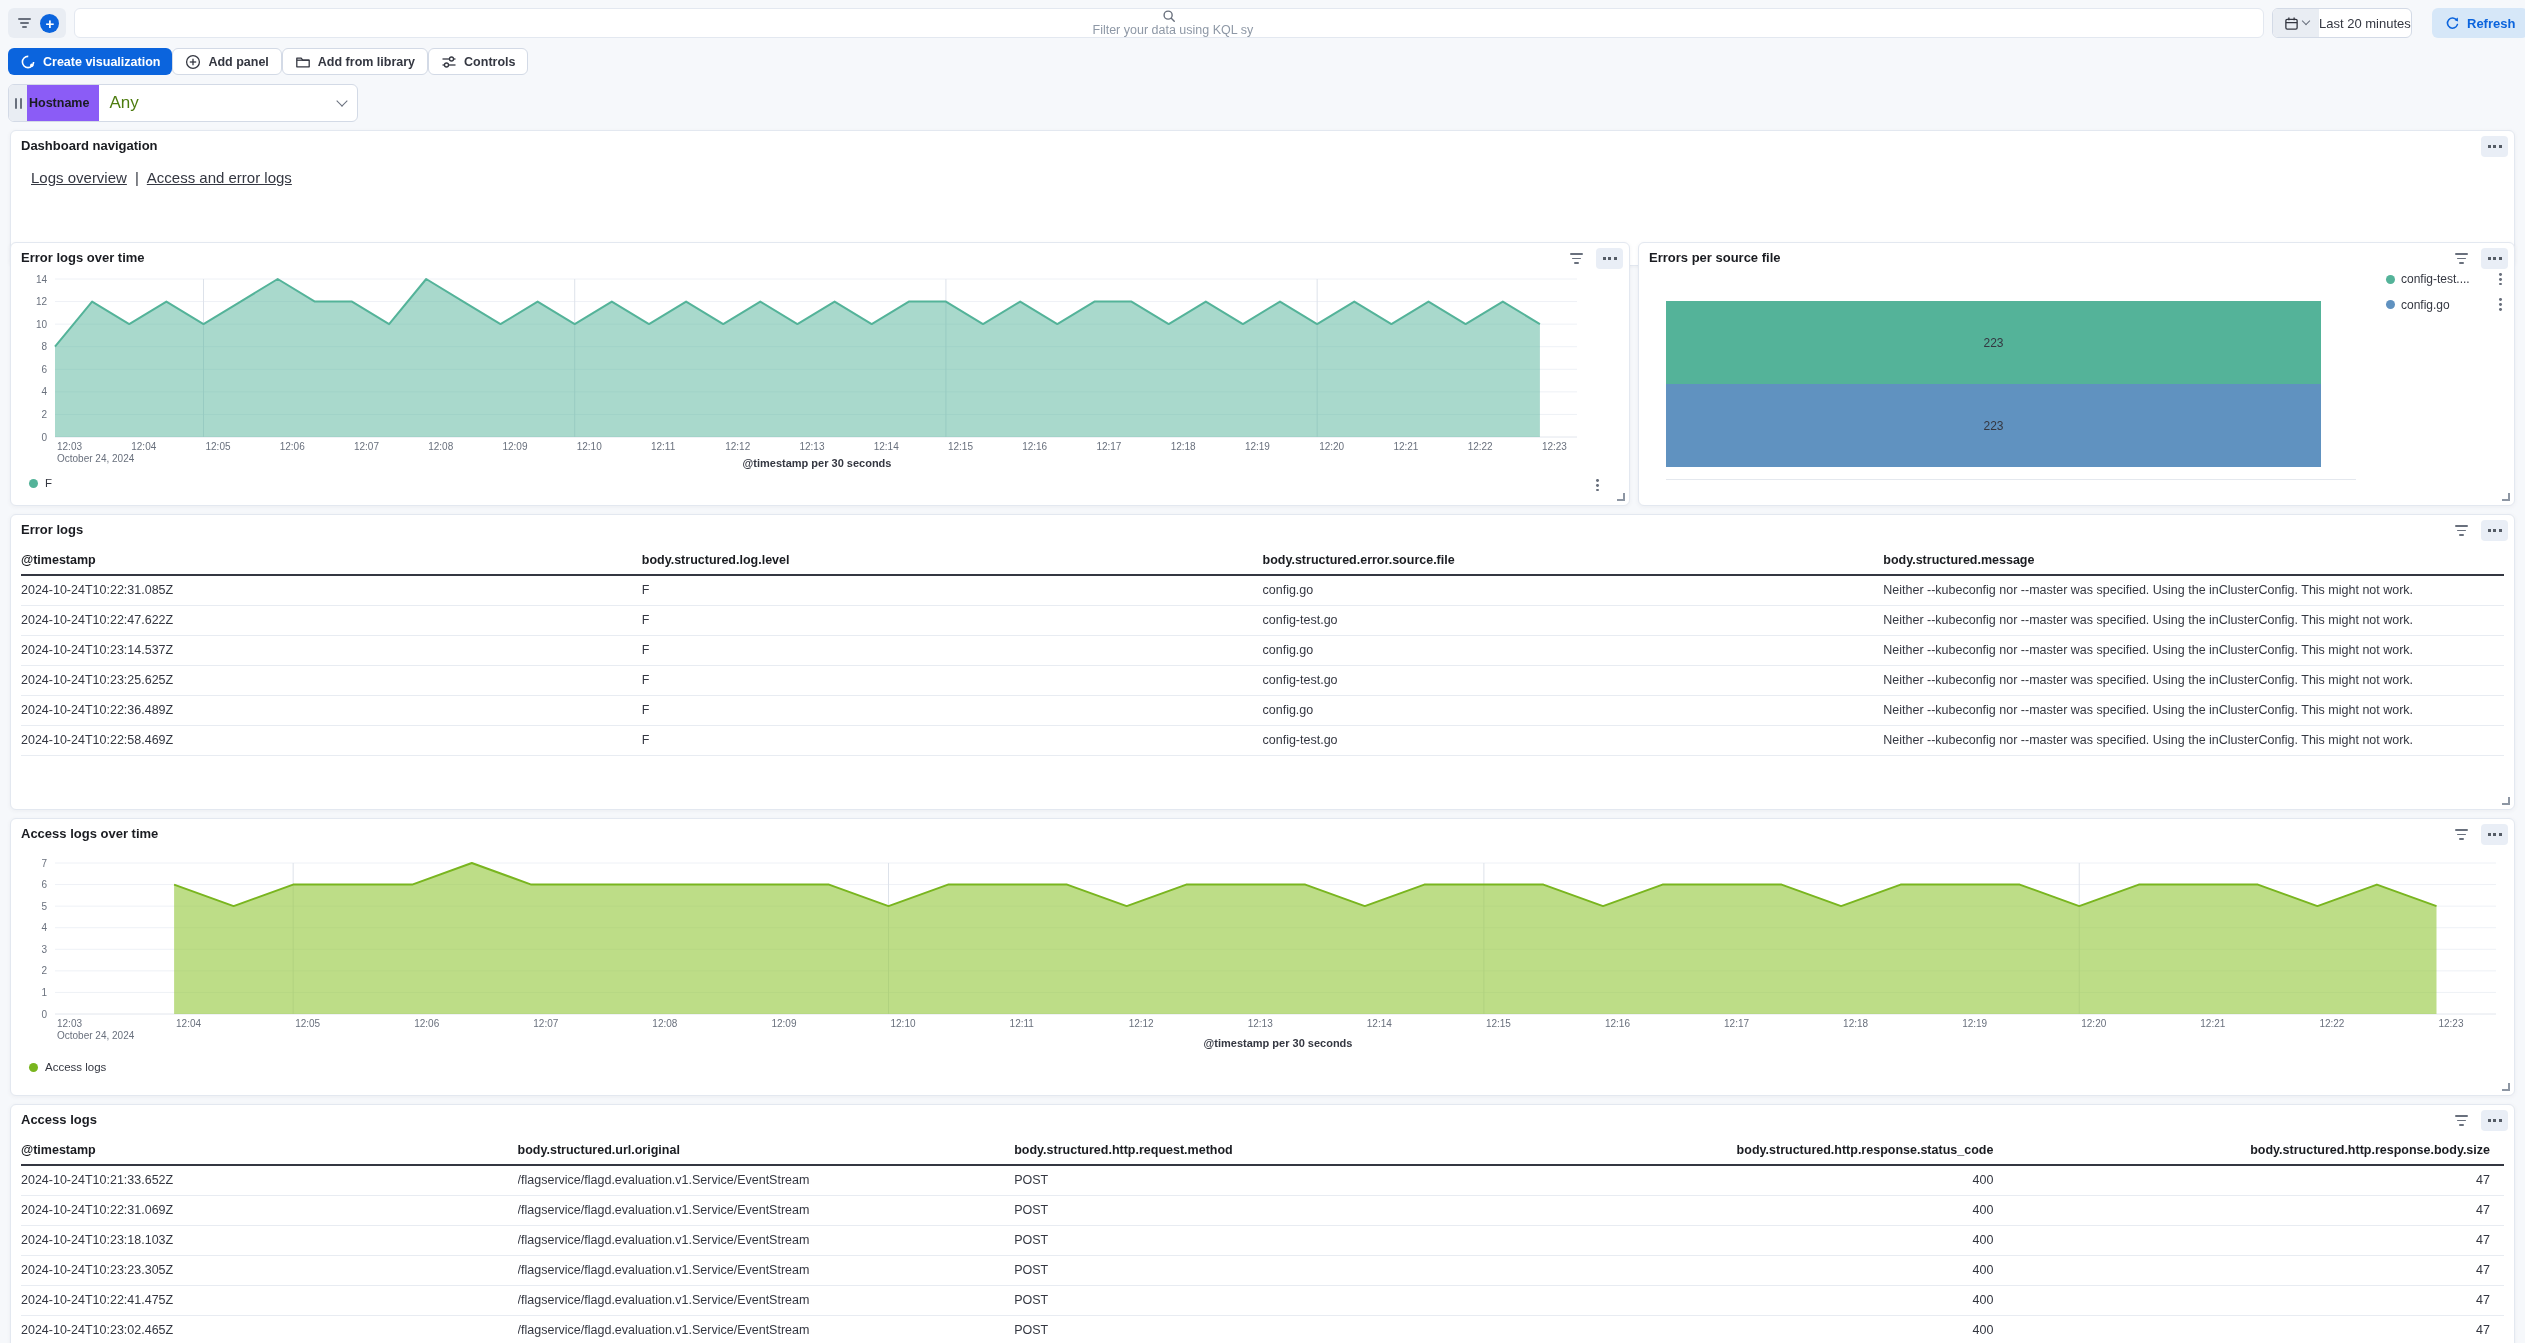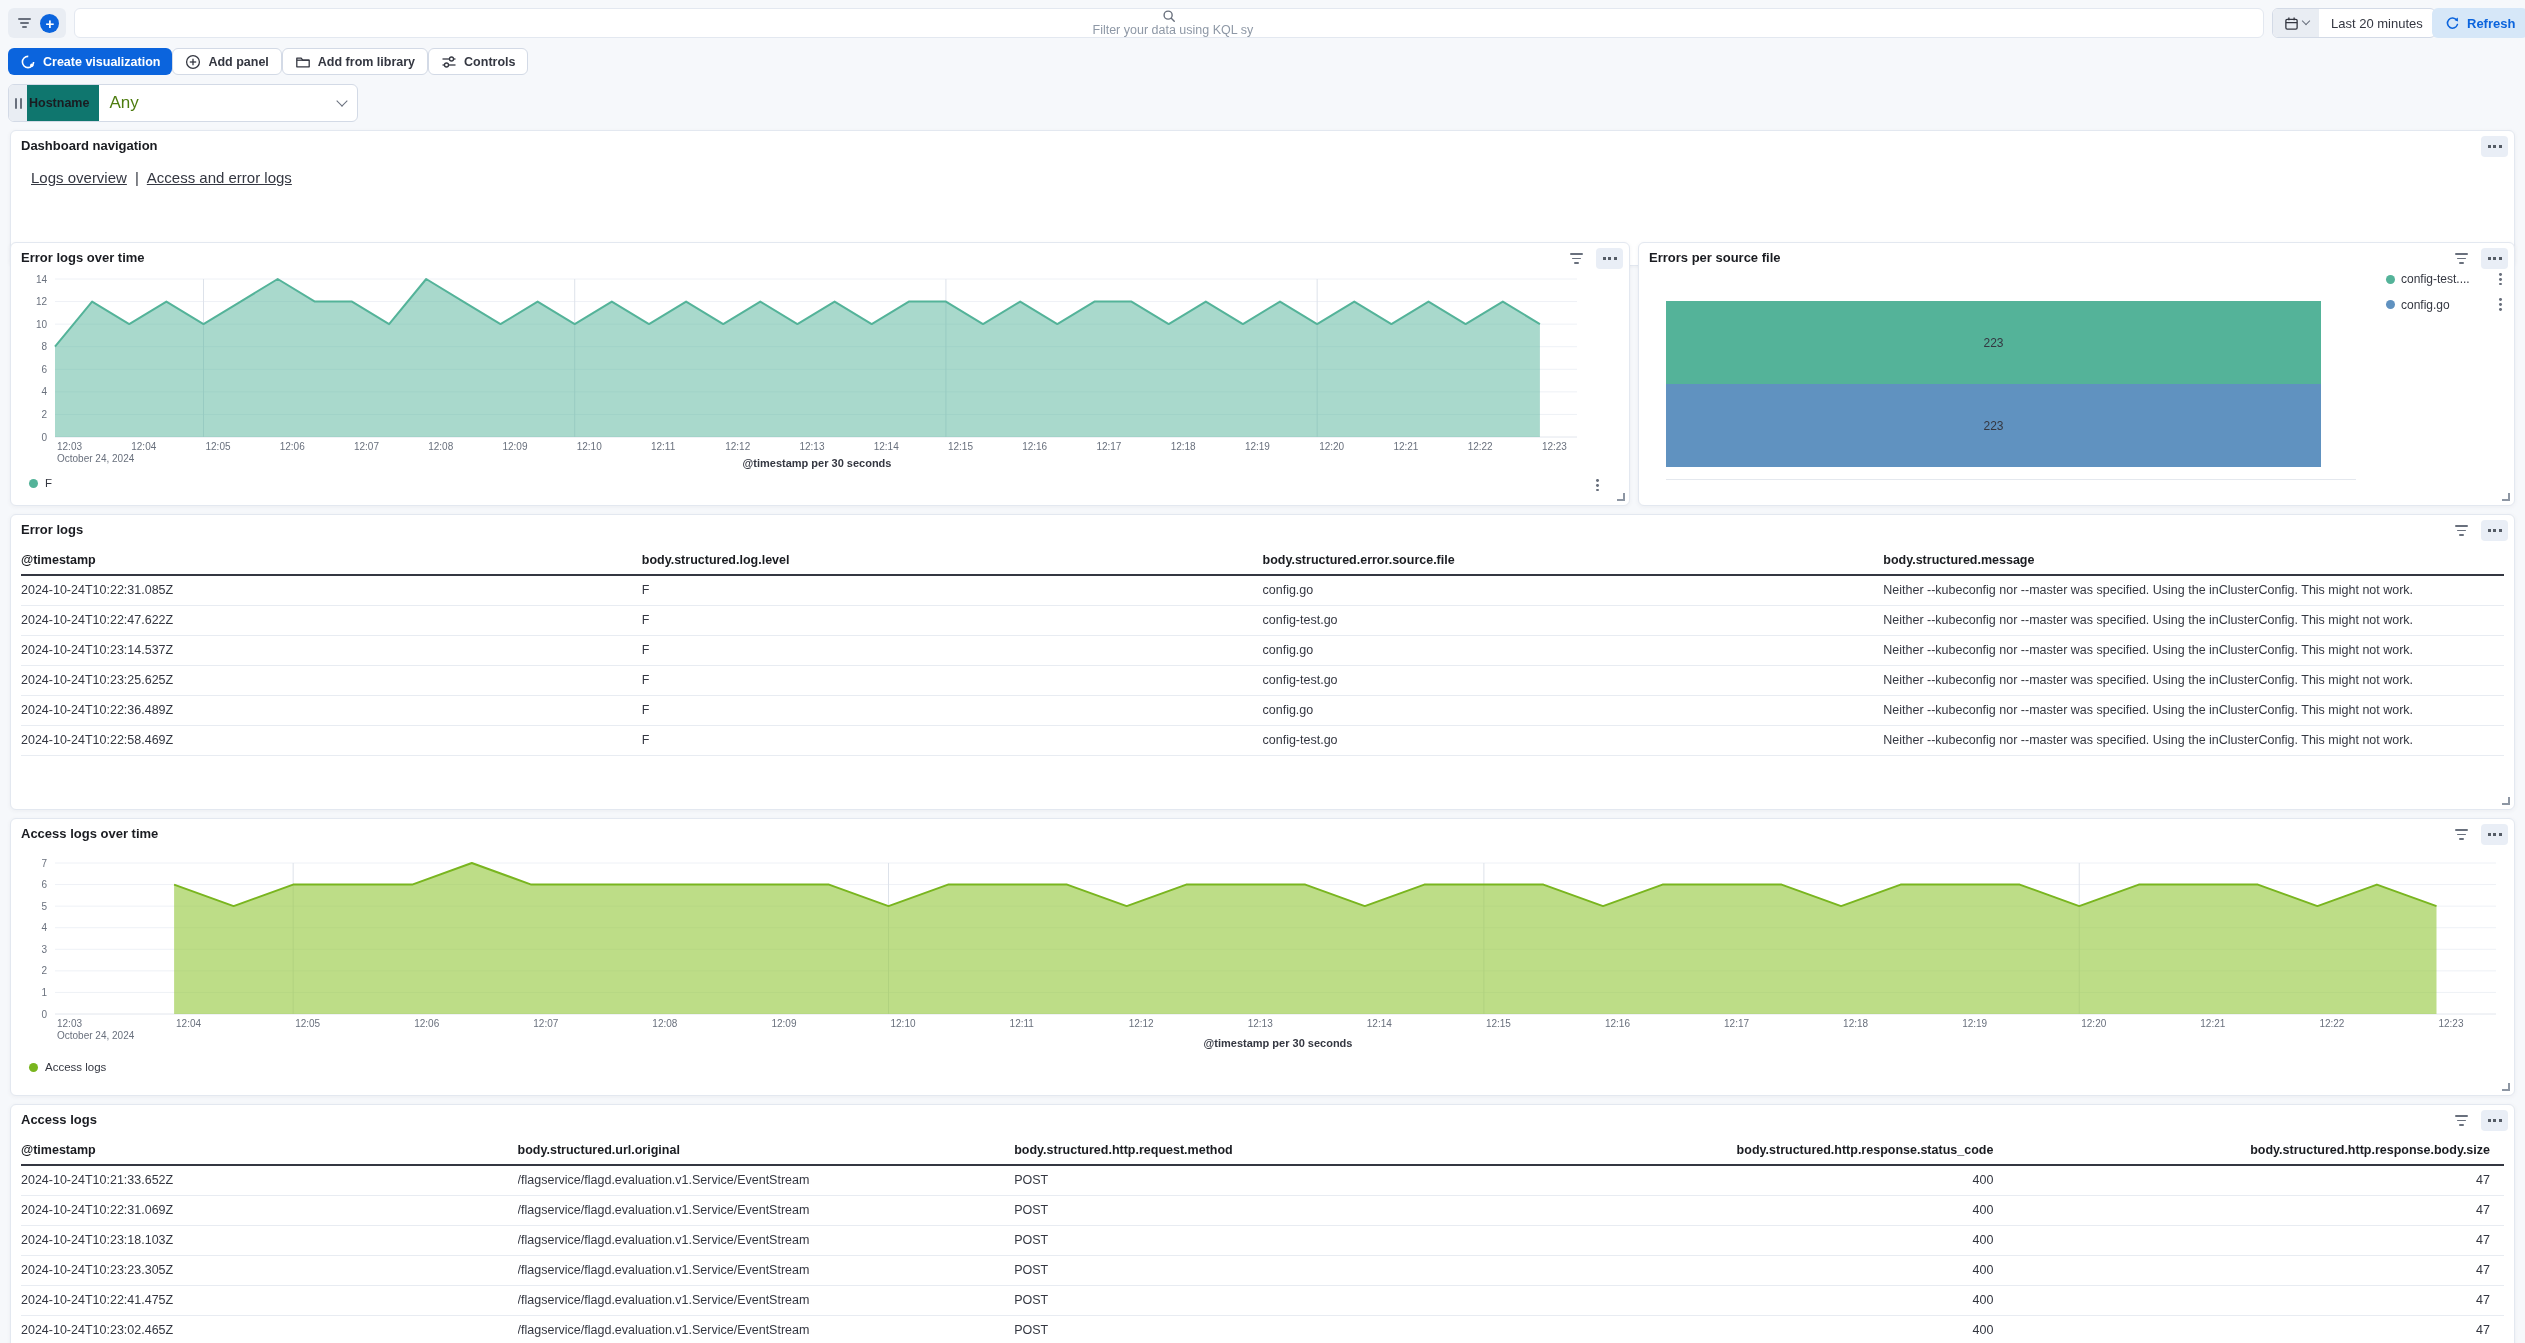--- a/index.html
+++ b/index.html
@@ -14,37 +14,37 @@
   .icon-btn { display:flex; align-items:center; justify-content:center; cursor:pointer; }
   .add-filter-circle { width:19px; height:19px; border-radius:50%; background:#0b64dd; color:#fff;
     display:flex; align-items:center; justify-content:center; font-size:15px; font-weight:bold; line-height:1; }
   .search-box { position:absolute; left:74px; top:8px; width:2190px; height:30px; background:#fff;
     border:1px solid #e3e8f0; border-radius:6px; display:flex; align-items:center; padding:0 10px;flex-direction:column; }
   .search-box input { border:none; outline:none; flex:1; font-size:12.5px; font-family:"Liberation Sans",sans-serif; color:#343741; background:transparent; margin-left:8px; }
   .search-box input::placeholder { color:#8e98a6; }
   .time-group { position:absolute; left:2272px; top:8px; height:30px; display:flex;
     border:1px solid #d3dae6; border-radius:6px; overflow:hidden; background:#fff; }
   .time-cal { width:46px; background:#e9edf3; display:flex; align-items:center; justify-content:center; gap:4px; cursor:pointer; }
-  .time-text { padding:0 12px; display:flex; align-items:center; font-size:13px; color:#343741; cursor:pointer; white-space:nowrap; }
+  .time-text { padding:0 0; display:flex; align-items:center; font-size:13px; color:#343741; cursor:pointer; white-space:nowrap; }
   .refresh-btn { position:absolute; left:2432px; top:8px; height:30px; padding:0 13px; background:#d6e7f8;
     border-radius:6px; display:flex; align-items:center; gap:7px; color:#0b64dd; font-size:13px; font-weight:bold; cursor:pointer; }
 
   
   .toolbar2 { position:absolute; left:8px; top:48px; height:28px; display:flex; }
   .btn { height:27px; border-radius:6px; display:flex; align-items:center; gap:7px; padding:0 12px;
     font-size:12.5px; font-weight:bold; cursor:pointer; white-space:nowrap; }
   .btn-primary { background:#0b64dd; color:#fff; }
   .btn-ghost { background:#fff; color:#343741; border:1px solid #d3dae6; }
 
   
   .control-group { position:absolute; left:8px; top:84px; width:350px; height:38px; background:#fff;
     border:1px solid #d3dae6; border-radius:6px; display:flex; align-items:stretch; overflow:hidden; }
   .cg-grip { width:18px; background:#e9edf3; display:flex; align-items:center; justify-content:center; cursor:grab; }
   .cg-grip i { display:block; width:2px; height:11px; background:#69707d; border-radius:1px; margin:0 1.5px; }
-  .cg-label { background:#0f766e; display:flex; align-items:center; padding:0 10px 0 2px; font-size:12.5px; font-weight:bold; color:#1a1c21; }
+  .cg-label { background:#8b5cf6; display:flex; align-items:center; padding:0 10px 0 2px; font-size:12.5px; font-weight:bold; color:#1a1c21; }
   .cg-value { flex:1; display:flex; align-items:center; padding:0 10px; font-size:17px; color:#4d7c0f; cursor:pointer; }
   .cg-caret { width:30px; display:flex; align-items:center; justify-content:center; cursor:pointer; }
   .chev { width:8px; height:8px; border-right:1.6px solid #69707d; border-bottom:1.6px solid #69707d; transform:rotate(45deg); margin-top:-4px; }
 
   
   .panel { position:absolute; background:#fff; border:1px solid #e3e8f0; border-radius:6px;
     box-shadow:0 1px 4px rgba(60,70,85,.06); overflow:hidden; }
   .panel-title { position:absolute; left:10px; top:7px; font-size:13px; font-weight:bold; color:#1a1c21; cursor:pointer; white-space:nowrap; }
   .panel-actions { position:absolute; top:5px; right:6px; display:flex; align-items:center; gap:10px; }
   .filter-ico { display:flex; flex-direction:column; align-items:center; gap:2.5px; cursor:pointer; padding:3px; }

